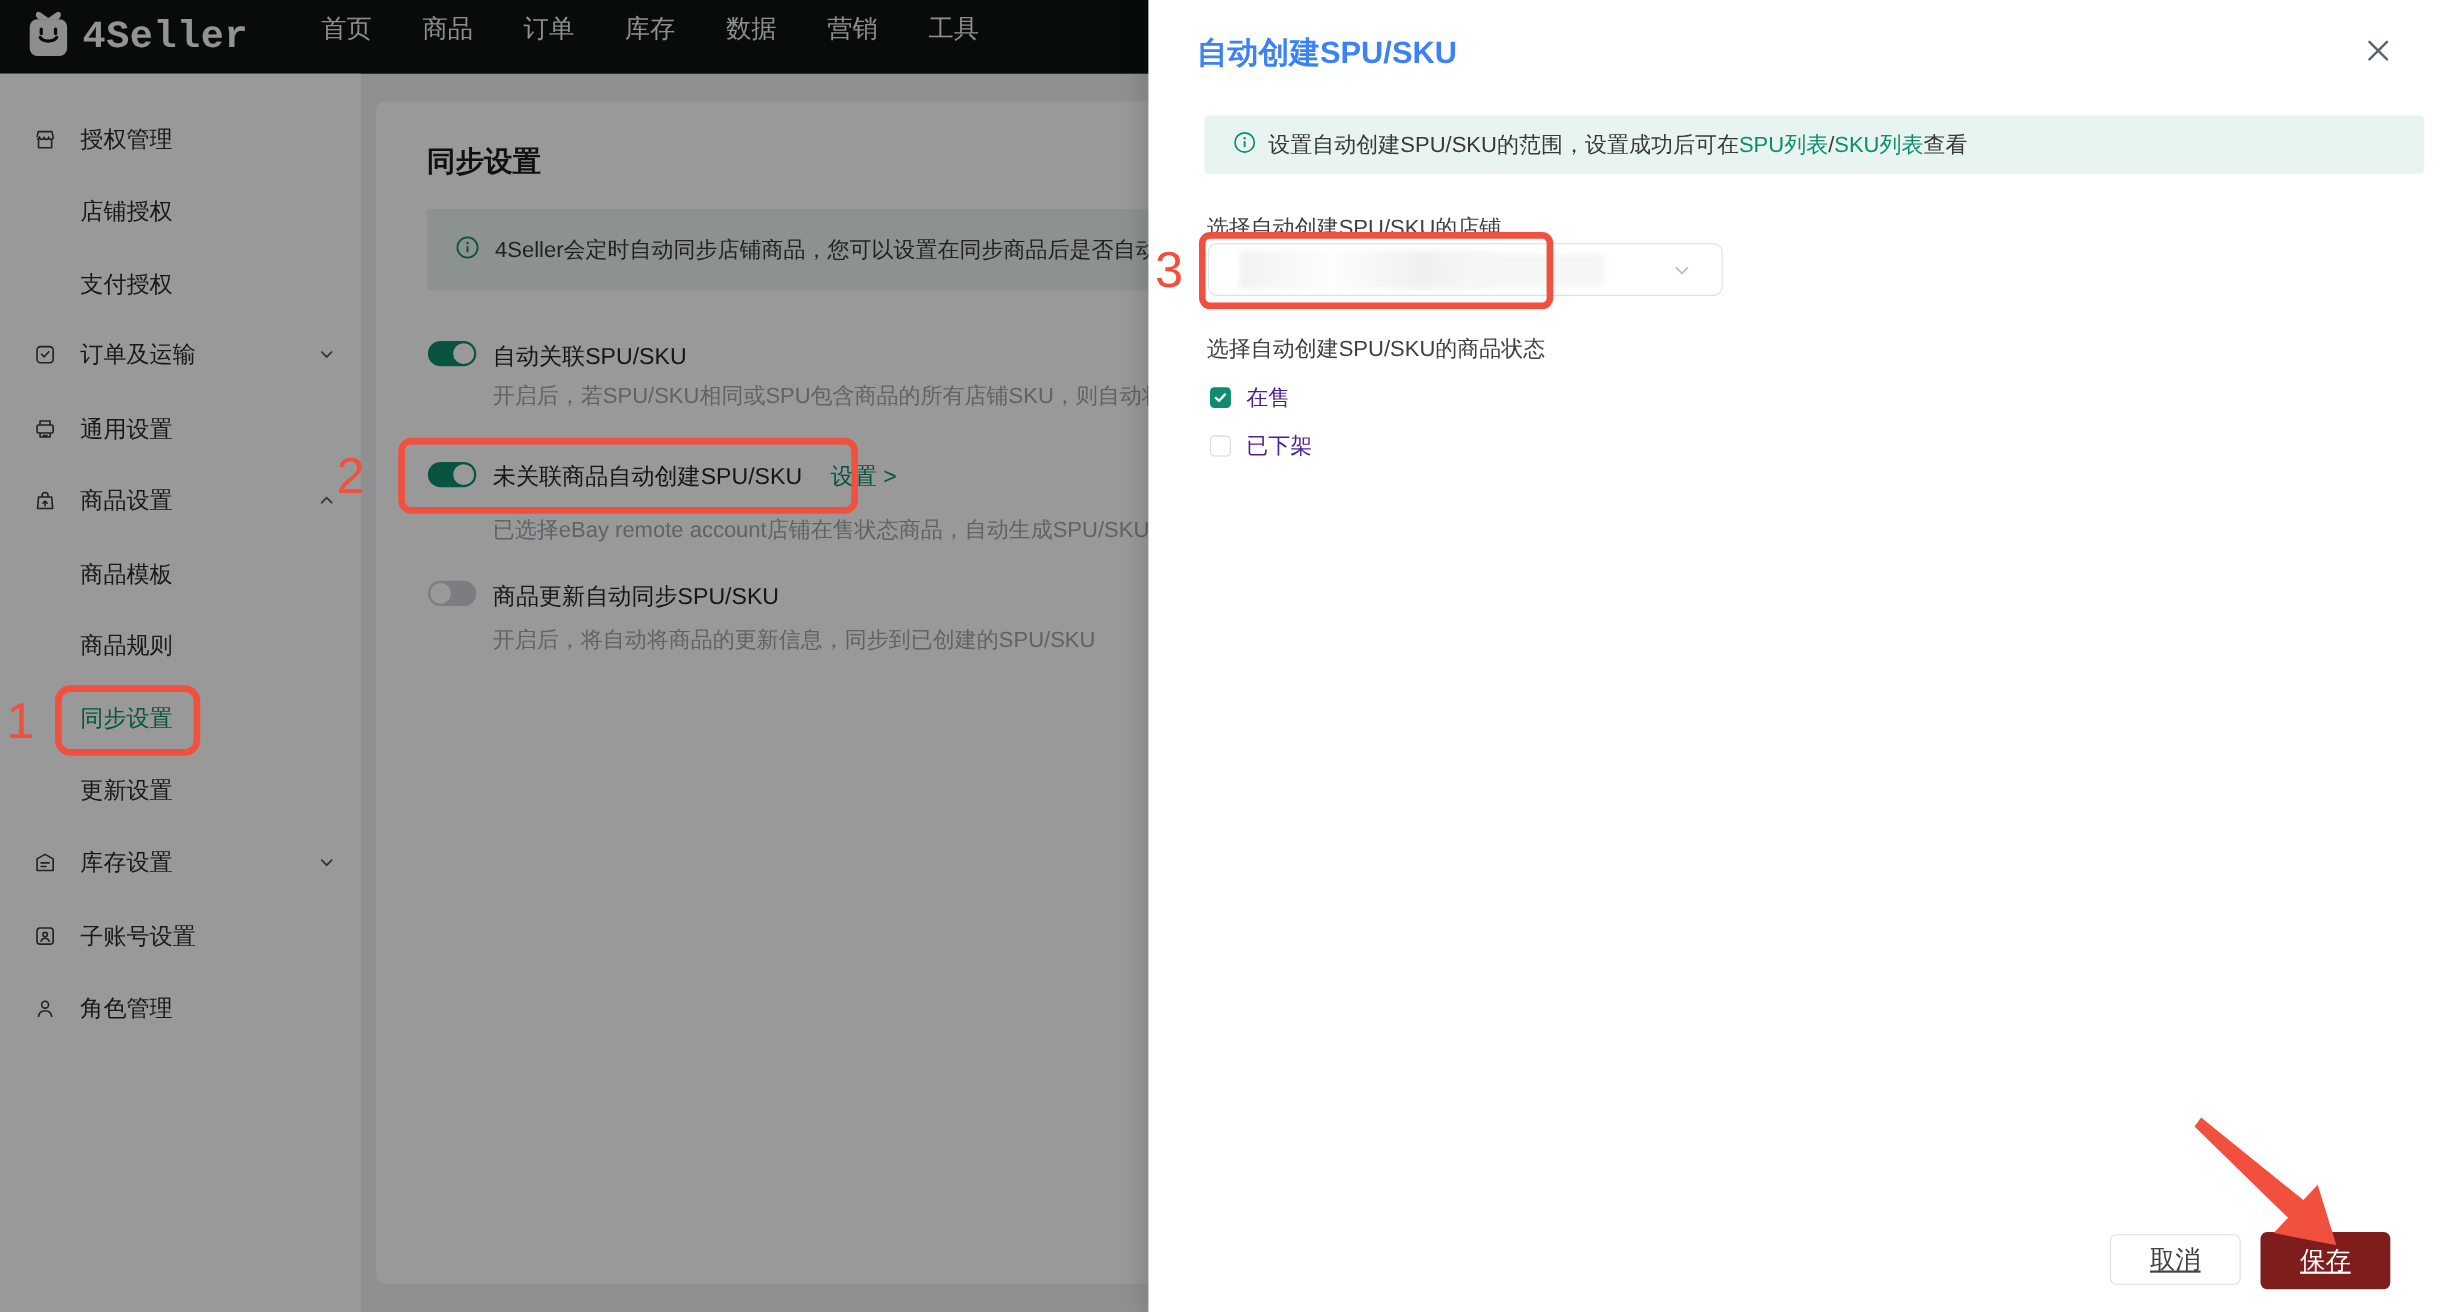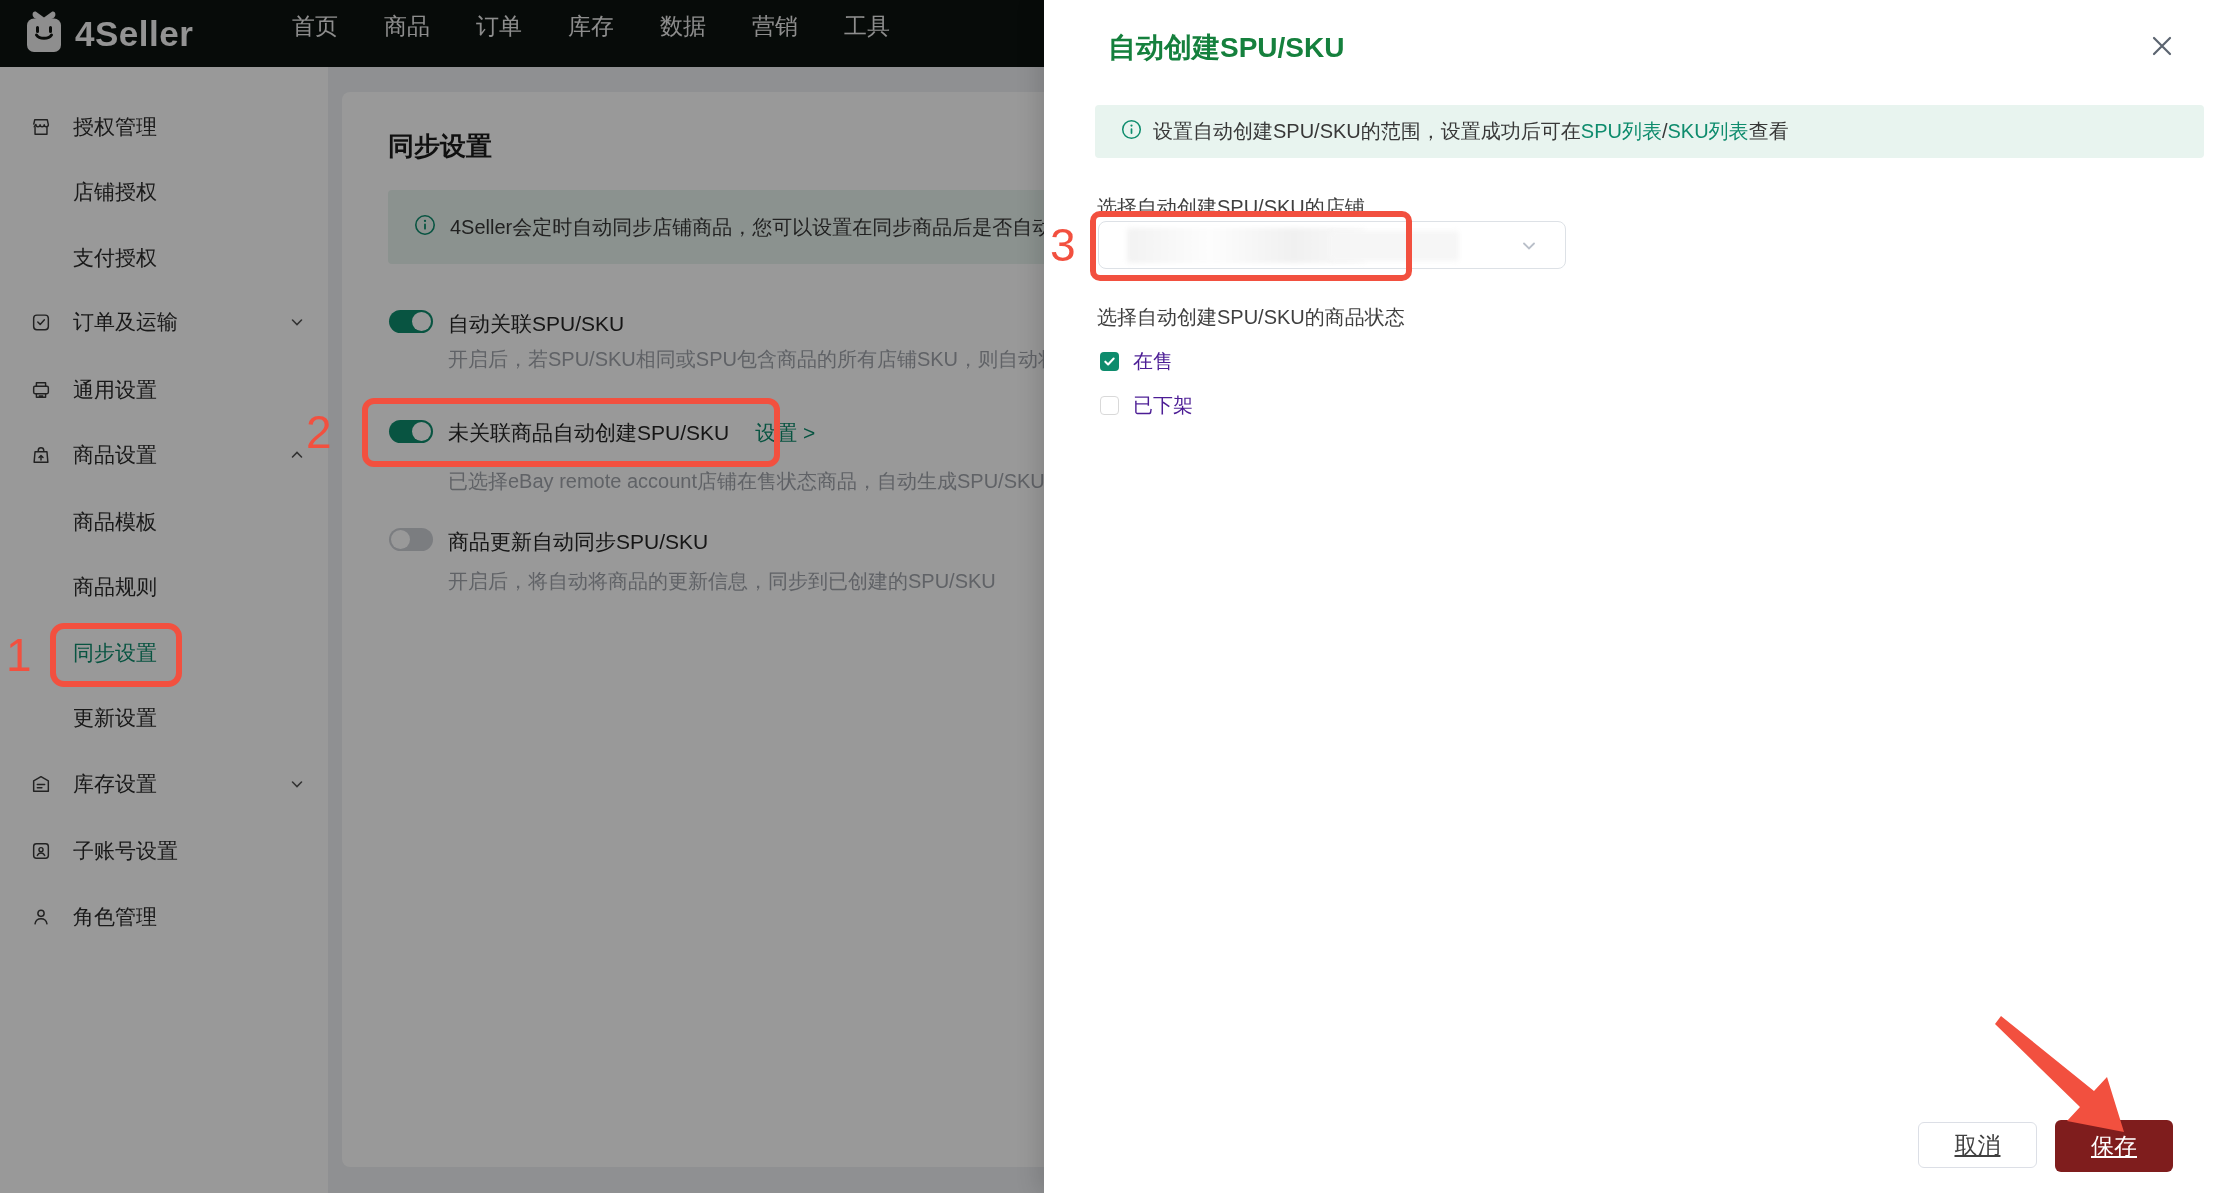--- a/index.html
+++ b/index.html
@@ -3,21 +3,21 @@
 <meta charset="utf-8">
 <style>
   html,body{margin:0;padding:0;background:#444;}
   *{box-sizing:border-box;}
   #stage{position:relative;width:2233px;height:1193px;overflow:hidden;
          font-family:"Liberation Sans","DejaVu Sans",sans-serif;background:#eef0f3;}
   .abs{position:absolute;}
 
   
   #navbar{left:0;top:0;width:2233px;height:67px;background:#0d130f;z-index:1;}
-  #brand{left:25px;top:0;height:67px;display:flex;align-items:center;gap:12px;}
+  #brand{left:25px;top:0;height:67px;display:flex;align-items:center;gap:12px;font-family:Liberation Mono, monospace;}
   #brand .brand-text{color:#f5f5f5;font-size:35px;font-weight:bold;letter-spacing:.5px;}
   #nav-menu{left:292px;top:0;height:53px;display:flex;align-items:center;gap:46px;}
   .nav-item{color:#ececec;font-size:23px;cursor:pointer;white-space:nowrap;}
 
   
   #sidebar{left:0;top:67px;width:328px;height:1126px;background:#ffffff;z-index:1;}
   .sb-item{position:absolute;left:0;width:328px;height:44px;display:flex;align-items:center;cursor:pointer;}
   .sb-ico{position:absolute;left:30px;width:22px;height:22px;}
   .sb-label{position:absolute;left:73px;font-size:21px;color:#2b2b2b;white-space:nowrap;}
   .sb-label.active{color:#0e8c6d;}
@@ -38,21 +38,21 @@
   .row-label{position:absolute;font-size:21px;color:#262626;white-space:nowrap;z-index:1;}
   .row-desc{position:absolute;font-size:20px;color:#a0a4ab;white-space:nowrap;z-index:1;}
   .row-link{font-size:21px;color:#0e8c6d;cursor:pointer;margin-left:26px;}
 
   
   #mask{left:0;top:0;width:2233px;height:1193px;background:rgba(0,0,0,.40);z-index:10;}
 
   
   #drawer{left:1044px;top:0;width:1189px;height:1193px;background:#ffffff;z-index:20;
           box-shadow:-8px 0 20px rgba(0,0,0,.12);}
-  #drawer-title{left:64px;top:29px;font-size:28px;font-weight:bold;color:#15803d;}
+  #drawer-title{left:44px;top:29px;font-size:28px;font-weight:bold;color:#3b82f6;}
   #drawer-close{left:1100px;top:28px;width:36px;height:36px;cursor:pointer;display:flex;align-items:center;justify-content:center;}
   #drawer-banner{left:51px;top:105px;width:1109px;height:53px;background:#e8f4ef;border-radius:4px;
                  display:flex;align-items:center;padding-left:26px;gap:11px;}
   #drawer-banner .txt{font-size:20px;color:#383838;white-space:nowrap;}
   #drawer-banner .lnk{color:#0e8c6d;cursor:pointer;}
   .field-label{position:absolute;font-size:20px;color:#3f3f3f;white-space:nowrap;}
   #store-select{left:54px;top:221px;width:468px;height:48px;background:#fff;border:1.5px solid #dde1e6;
                 border-radius:8px;cursor:pointer;}
   #store-select .chev{position:absolute;right:26px;top:14px;}
   .redact{position:absolute;border-radius:3px;filter:blur(2.5px);}

